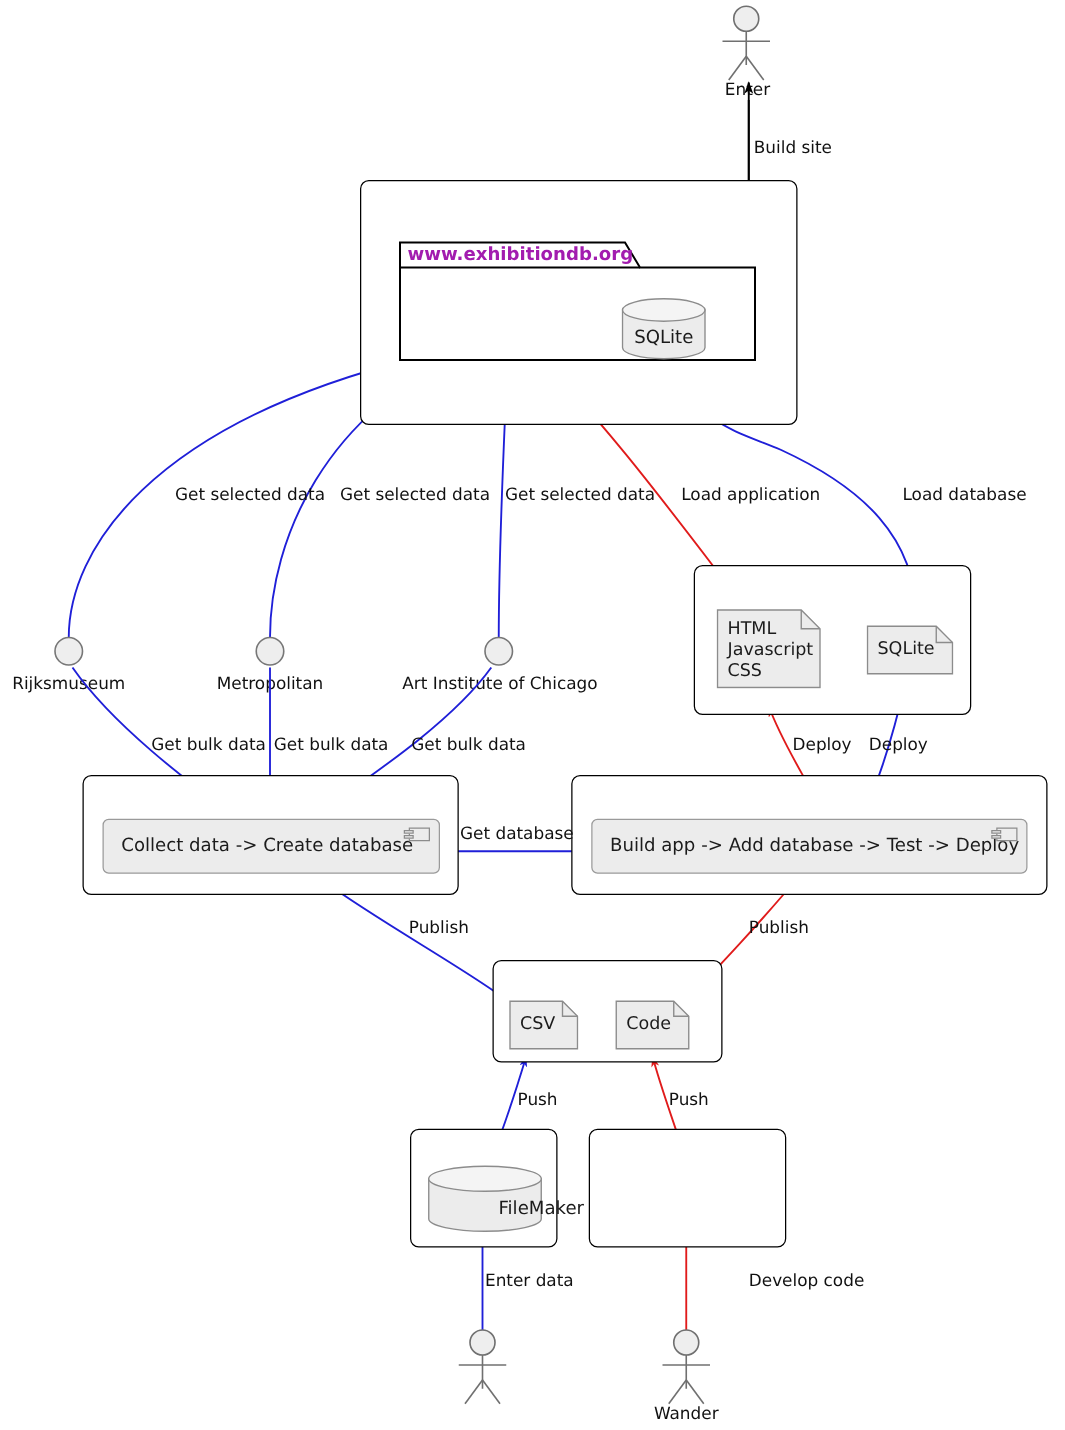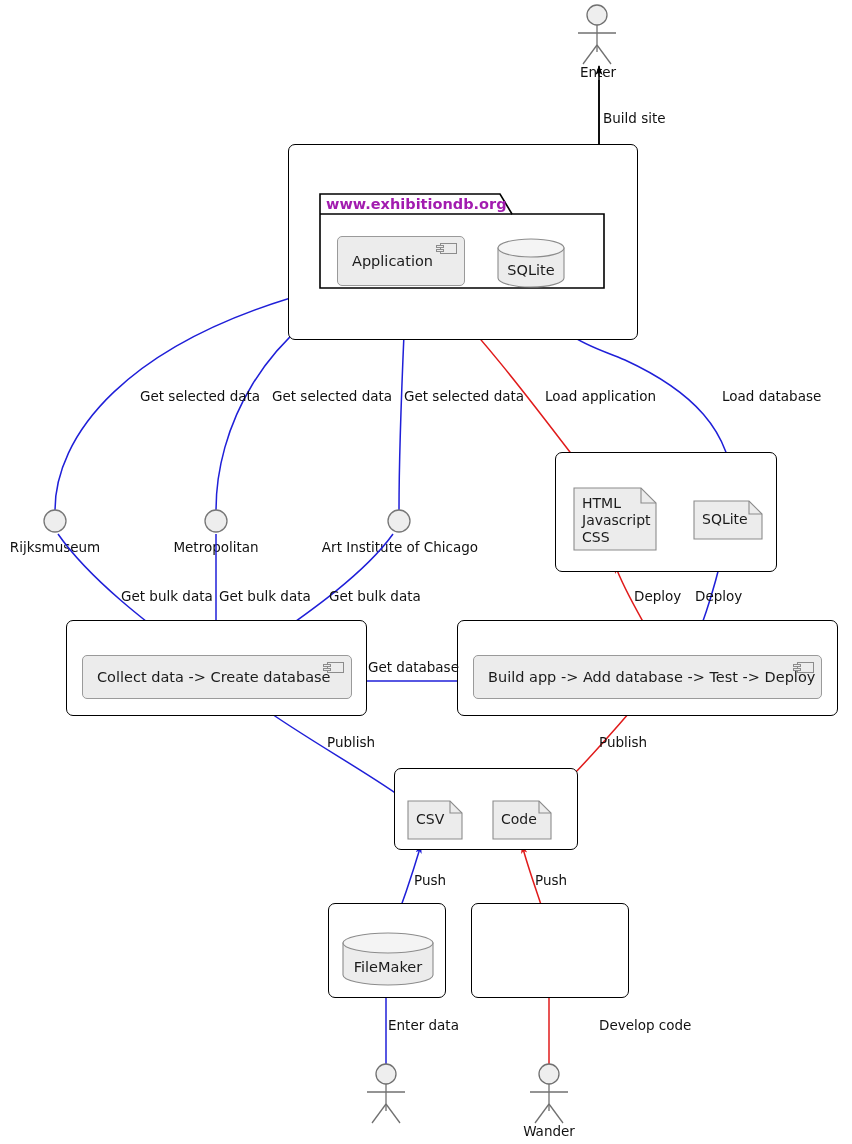--- a/index.html
+++ b/index.html
@@ -174,24 +174,20 @@
 
   <div class="nodebox" style="left:288px;top:144px;width:350px;height:196px;"></div>
   <div class="node-title" style="left:288px;top:148px;width:350px;">Browser</div>
 
   <svg class="layer" style="z-index:3" viewBox="0 0 852 1144">
     <path d="M320,194 L500,194 L512,214 L604,214 L604,288 L320,288 Z" fill="#ffffff" stroke="#000000" stroke-width="1.6" stroke-linejoin="miter"></path>
     <path d="M320,214 L512,214" fill="none" stroke="#000000" stroke-width="1.6"></path>
   </svg>
   <div class="pkg-tab-label" style="left:326px;top:196px;">www.exhibitiondb.org</div>
 
-  <div class="comp" style="left:337px;top:236px;width:128px;height:50px;">
-    <span class="lbl">Application</span>
-    <span class="comp-icon"></span>
-  </div>
 
   <div class="db" style="left:497px;top:238px;width:68px;height:50px;">
     <svg viewBox="0 0 68 50" width="68" height="50">
       <path d="M1,10 L1,40 A33,9 0 0 0 67,40 L67,10 Z" fill="#ececec" stroke="#8c8c8c" stroke-width="1.1"></path>
       <ellipse cx="34" cy="10" rx="33" ry="9" fill="#f4f4f4" stroke="#8c8c8c" stroke-width="1.1"></ellipse>
     </svg>
     <div class="dblbl" style="top:24px;">SQLite</div>
   </div>
 
   <div class="nodebox" style="left:555px;top:452px;width:222px;height:120px;"></div>
@@ -248,21 +244,21 @@
     <div class="artlbl" style="left:9px;top:11px;">Code</div>
   </div>
 
   <div class="nodebox" style="left:328px;top:903px;width:118px;height:95px;"></div>
   <div class="node-title" style="left:328px;top:906px;width:118px;">Mac</div>
   <div class="db" style="left:342px;top:932px;width:92px;height:54px;">
     <svg viewBox="0 0 92 54" width="92" height="54">
       <path d="M1,11 L1,43 A45,10 0 0 0 91,43 L91,11 Z" fill="#ececec" stroke="#8c8c8c" stroke-width="1.1"></path>
       <ellipse cx="46" cy="11" rx="45" ry="10" fill="#f4f4f4" stroke="#8c8c8c" stroke-width="1.1"></ellipse>
     </svg>
-    <div class="dblbl" style="top:27px;">FileMaker</div>
+    <div class="dblbl" style="top:27px;padding-left:45px;">FileMaker</div>
   </div>
 
   <div class="nodebox" style="left:471px;top:903px;width:158px;height:95px;"></div>
   <div class="node-title" style="left:471px;top:906px;width:158px;">Mac</div>
 
   <div class="edge-label" style="left:603px;top:110px;">Build site</div>
 
   <div class="edge-label" style="left:140px;top:388px;">Get selected data</div>
   <div class="edge-label" style="left:272px;top:388px;">Get selected data</div>
   <div class="edge-label" style="left:404px;top:388px;">Get selected data</div>

